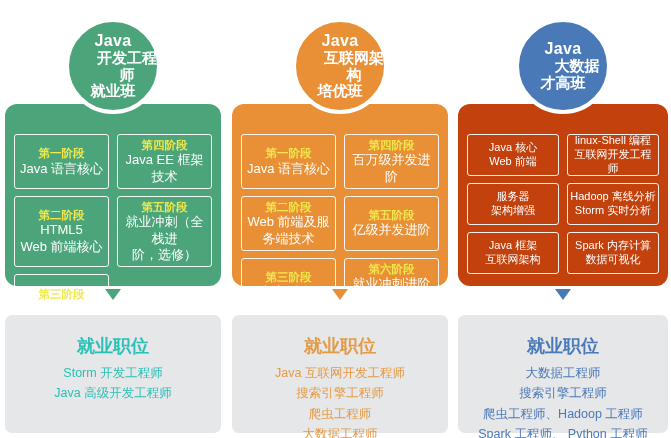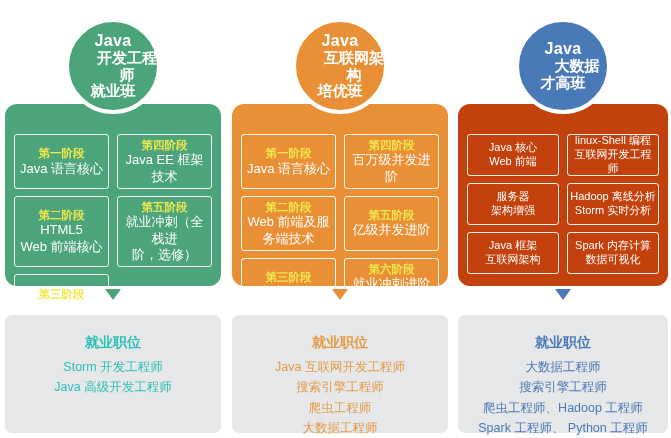--- a/index.html
+++ b/index.html
@@ -111,21 +111,21 @@
     height: 118px;
     background: #E6E7E8;
     border-radius: 7px;
     display: flex;
     flex-direction: column;
     align-items: center;
     padding-top: 19px;
   }
   .card .card-title {
     font-weight: bold;
-    font-size: 14px;
+    font-size: 18px;
     margin-bottom: 5px;
   }
   .card .card-line {
     font-size: 12.5px;
     line-height: 1.62;
   }
   .card-green  .card-title, .card-green  .card-line { color: #2BBFB6; }
   .card-orange .card-title, .card-orange .card-line { color: #E49A45; }
   .card-blue   .card-title, .card-blue   .card-line { color: #4A79B8; }
 </style>

